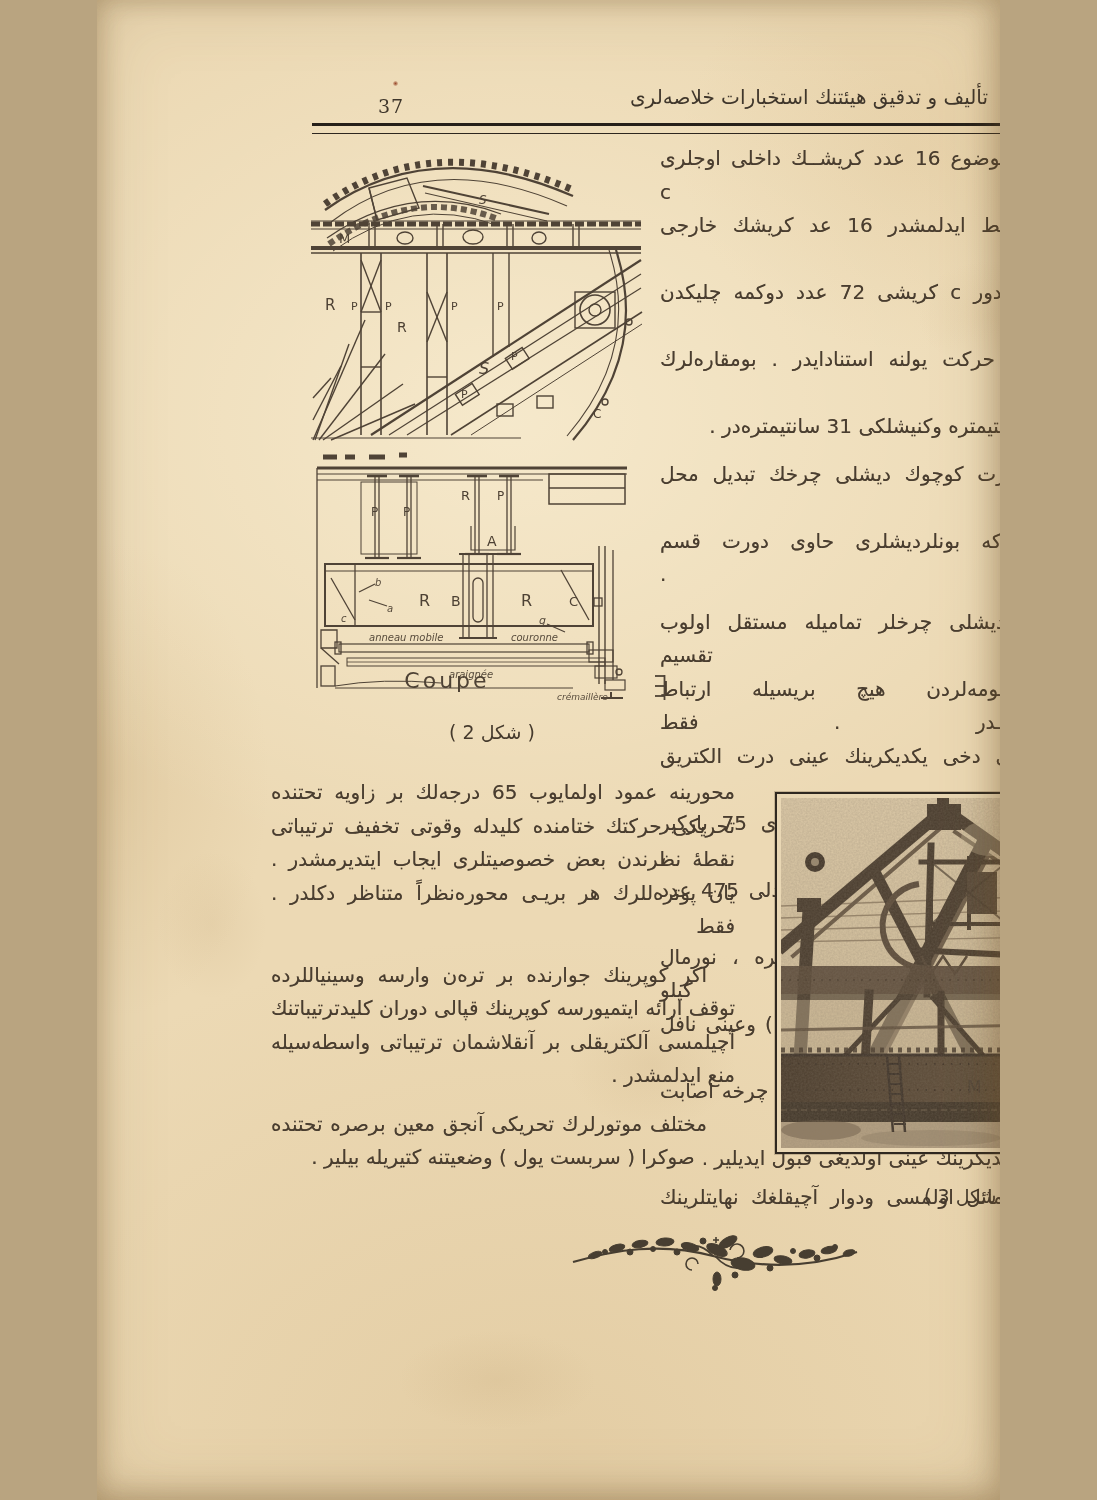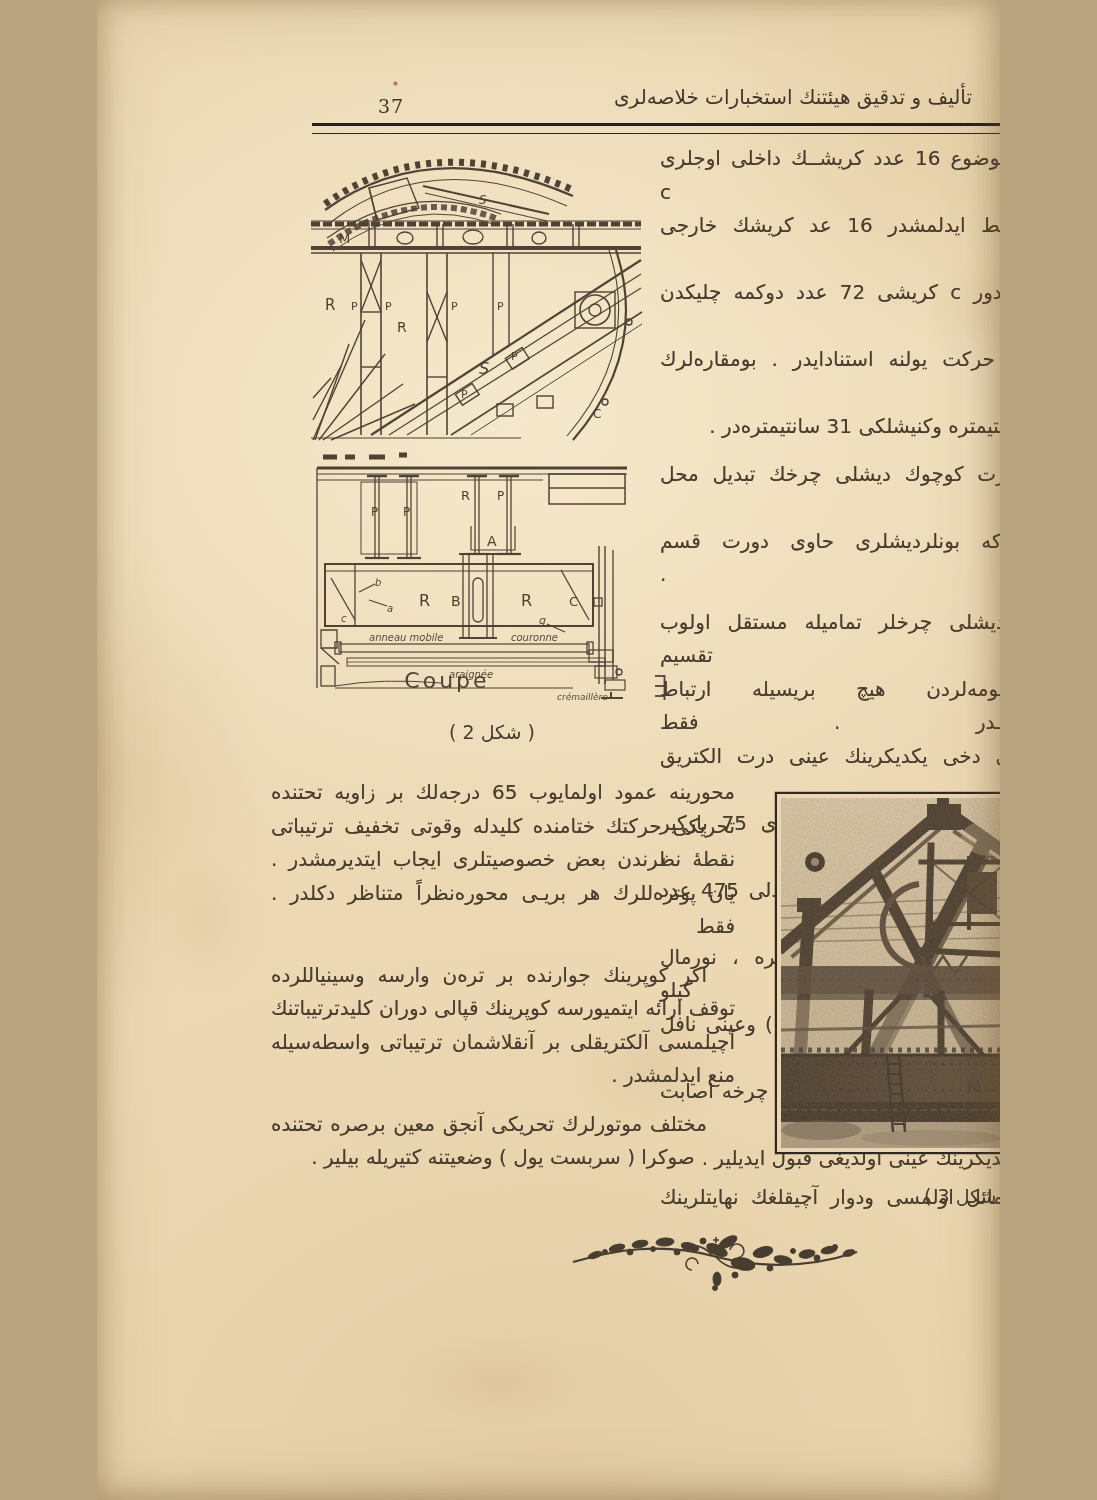--- a/index.html
+++ b/index.html
@@ -54,21 +54,21 @@
 
   <div class="stain" style="left:470px;top:1000px;width:170px;height:130px;background:radial-gradient(ellipse,rgba(176,142,92,.12),transparent 70%);"></div>
   <div class="stain" style="left:820px;top:260px;width:140px;height:110px;background:radial-gradient(ellipse,rgba(176,142,92,.10),transparent 70%);"></div>
   <div class="stain" style="left:300px;top:1330px;width:200px;height:100px;background:radial-gradient(ellipse,rgba(176,142,92,.12),transparent 70%);"></div>
   <div class="stain" style="left:60px;top:850px;width:110px;height:150px;background:radial-gradient(ellipse,rgba(176,142,92,.10),transparent 70%);"></div>
   <div class="stain" style="left:1069px;top:681px;width:13px;height:17px;border-radius:60% 40% 55% 45%;background:radial-gradient(ellipse at 45% 35%,#7e3416,#a5552c 60%,rgba(165,85,44,0) 100%);"></div>
   <div class="stain" style="left:1078px;top:761px;width:8px;height:11px;border-radius:50% 50% 40% 60%;background:radial-gradient(ellipse,#41321f,rgba(65,50,31,0) 85%);"></div>
   <div class="stain" style="left:296px;top:81px;width:5px;height:5px;background:radial-gradient(circle,#99482a,rgba(153,72,42,0) 90%);"></div>
 
   <div class="abs pagenum" style="left:281px;top:95px;">37</div>
-  <div class="abs htitle" style="left:496px;top:85px;">تأليف و تدقيق هيئتنك استخبارات خلاصه‌لرى</div>
+  <div class="abs htitle" style="left:512px;top:85px;">تأليف و تدقيق هيئتنك استخبارات خلاصه‌لرى</div>
   <div class="abs hrule" style="left:215px;top:123px;"></div>
 
   <svg class="abs" style="left:214px;top:152px;" width="332" height="292" viewBox="0 0 332 292">
     <g stroke="#4f4336" fill="none" stroke-width="1.4">
 
       <path d="M14,52 Q120,-24 262,38" stroke-width="7" stroke-dasharray="5 6"></path>
       <path d="M14,58 Q120,-18 262,44" stroke-width="2.4"></path>
       <path d="M20,70 Q120,-6 256,54" stroke-width="1.1"></path>
       <path d="M18,92 Q100,34 187,67" stroke-width="6" stroke-dasharray="6 4" opacity=".85"></path>
       <path d="M16,86 Q100,28 190,62" stroke-width="1.3"></path>

